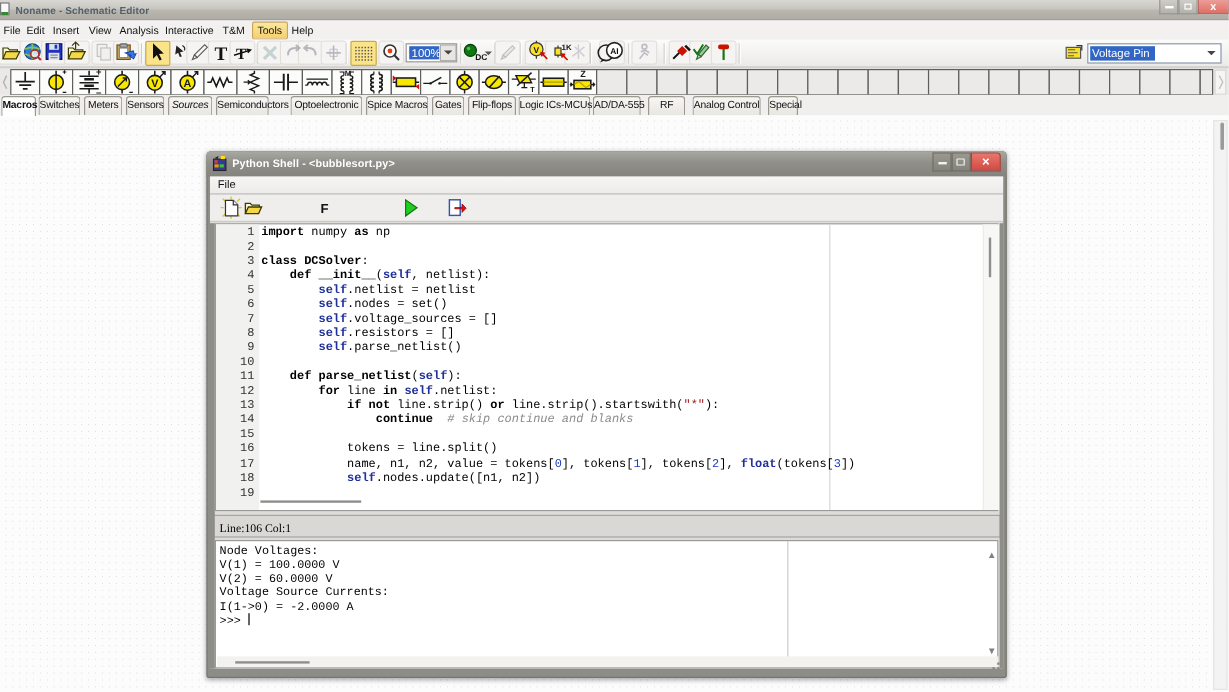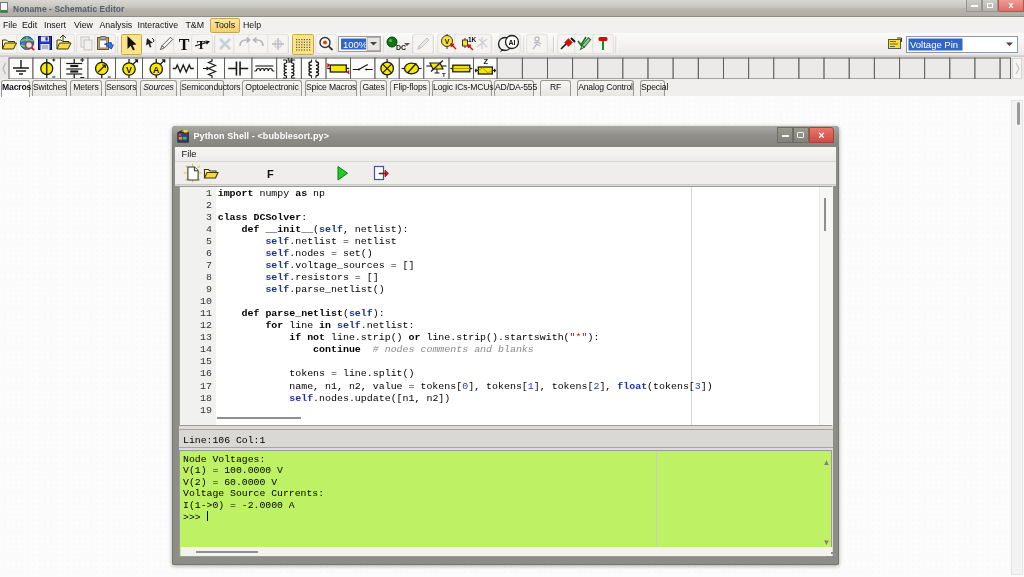--- a/index.html
+++ b/index.html
@@ -72,24 +72,24 @@
 .sf { font-weight:bold; color:#20309a; }
 .num { color:#2040c0; }
 .str { color:#a02020; }
 .cmt { color:#8a8a8a; font-style:italic; }
 #colmargin { position:absolute; left:510.5px; top:0; width:1px; height:238px; background:#d7d7d7; }
 #codehsb { position:absolute; left:37px; top:230px; width:84px; height:2px; background:#8f8f8f; }
 #codevsb { position:absolute; left:644px; top:11px; width:2px; height:33px; background:#8f8f8f; }
 
 
 #pystatus { position:absolute; left:2px; top:244px; width:657px; height:19px; background:#d9d8d5; border:1px solid #a6a5a1;
-  font-size:9.8px; font-family:Liberation Mono, monospace; color:#000; line-height:17px; padding-left:5px; padding-top:2px; }
-
-
-#console { position:absolute; left:4px; top:265px; width:653px; height:107px; background:#bef264; border:1px solid #9a9a96; }
+  font-size:9.8px; font-family:Liberation Serif, serif; color:#000; line-height:17px; padding-left:5px; padding-top:2px; }
+
+
+#console { position:absolute; left:4px; top:265px; width:653px; height:107px; background:#ffffff; border:1px solid #9a9a96; }
 #console pre { position:absolute; left:3px; top:2.5px; font-size:9.8px; font-family:"Liberation Mono",monospace; color:#000; line-height:11.6px; }
 #condiv { position:absolute; left:475.5px; top:0; width:1px; height:103px; background:#cccccc; }
 #conhsb { position:absolute; left:16px; top:100px; width:62px; height:2px; background:#8f8f8f; }
 .conarr { position:absolute; left:641px; width:11px; height:10px; font-size:8px; color:#808080; text-align:center; line-height:10px; }
 </style>
 </head>
 <body>
 <div id="app">
   <div id="titlebar">
     <svg class="ticon" width="12" height="14" style="left:0;top:1px;">
@@ -546,21 +546,21 @@
     <span class="kw">def __init__</span>(<span class="sf">self</span>, netlist):
         <span class="sf">self</span>.netlist = netlist
         <span class="sf">self</span>.nodes = set()
         <span class="sf">self</span>.voltage_sources = []
         <span class="sf">self</span>.resistors = []
         <span class="sf">self</span>.parse_netlist()
 
     <span class="kw">def parse_netlist</span>(<span class="sf">self</span>):
         <span class="kw">for</span> line <span class="kw">in</span> <span class="sf">self</span>.netlist:
             <span class="kw">if</span> <span class="kw">not</span> line.strip() <span class="kw">or</span> line.strip().startswith(<span class="str">"*"</span>):
-                <span class="kw">continue</span>  <span class="cmt"># nodes comments and blanks</span>
+                <span class="kw">continue</span>  <span class="cmt"># skip continue and blanks</span>
 
             tokens = line.split()
             name, n1, n2, value = tokens[<span class="num">0</span>], tokens[<span class="num">1</span>], tokens[<span class="num">2</span>], <span class="sf">float</span>(tokens[<span class="num">3</span>])
             <span class="sf">self</span>.nodes.update([n1, n2])
 </pre>
           </div>
         <div style="position:absolute;left:639px;top:0;width:14px;height:238px;background:#f7f7f6;border-left:1px solid #ebebe9;"></div>
           <div id="codehsb"></div>
         <div id="codevsb"></div>
       </div>

